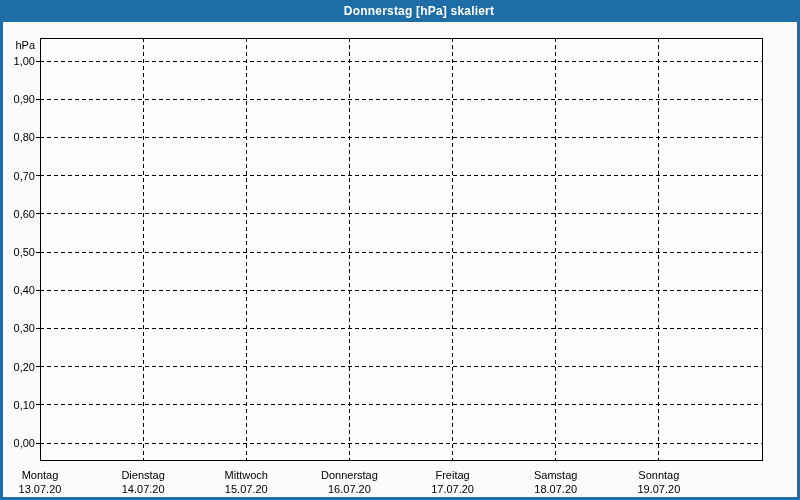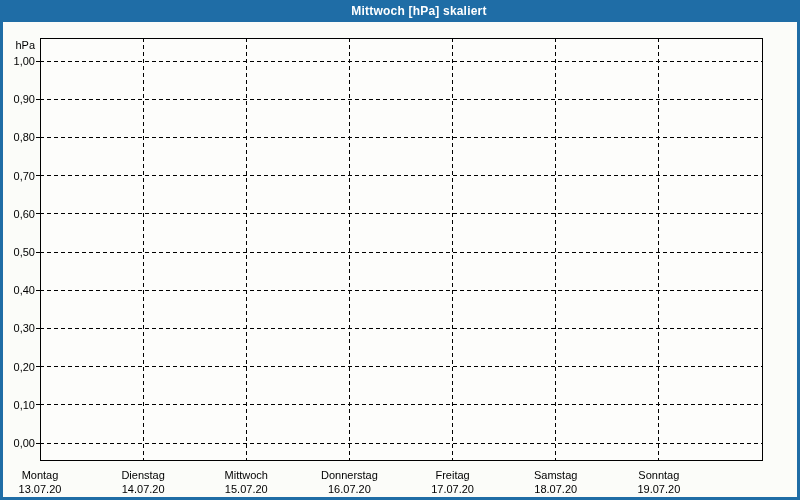--- a/index.html
+++ b/index.html
@@ -27,21 +27,21 @@
   .frame{fill:#fdfdfb;stroke:#000;stroke-width:1;shape-rendering:crispEdges;}
   .lbl{font-family:"Liberation Sans",sans-serif;font-size:11px;fill:#000;}
   .end{text-anchor:end;}
   .mid{text-anchor:middle;}
 </style>
 </head>
 <body>
 
 <div id="app-window" style="background: rgb(31, 109, 166);">
   <div id="title-bar" style="background: rgb(31, 109, 166);">
-    <span class="title" style="color: rgb(255, 255, 255);">Mittwoch [hPa] skaliert</span>
+    <span class="title" style="color: rgb(255, 255, 255);">Donnerstag [hPa] skaliert</span>
   </div>
   <div id="chart-area" style="background: rgb(251, 252, 249);">
     <svg id="chart-svg" width="794" height="475" viewBox="3 22 794 475">
         <rect x="40" y="38" width="722" height="422" class="frame"></rect>
         <line x1="143.14285714285714" y1="38" x2="143.14285714285714" y2="460" class="grid"></line>
         <line x1="246.28571428571428" y1="38" x2="246.28571428571428" y2="460" class="grid"></line>
         <line x1="349.42857142857144" y1="38" x2="349.42857142857144" y2="460" class="grid"></line>
         <line x1="452.57142857142856" y1="38" x2="452.57142857142856" y2="460" class="grid"></line>
         <line x1="555.7142857142857" y1="38" x2="555.7142857142857" y2="460" class="grid"></line>
         <line x1="658.8571428571429" y1="38" x2="658.8571428571429" y2="460" class="grid"></line>

